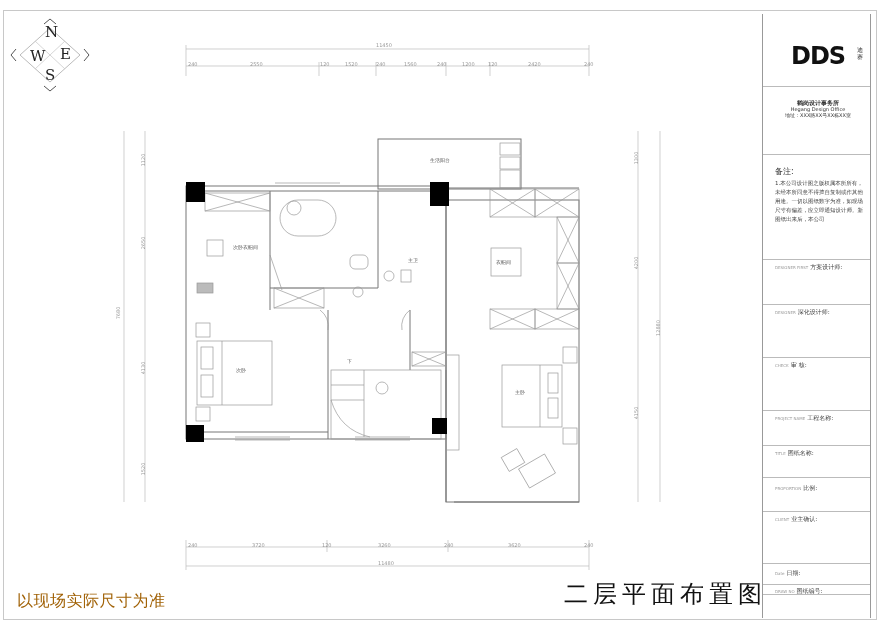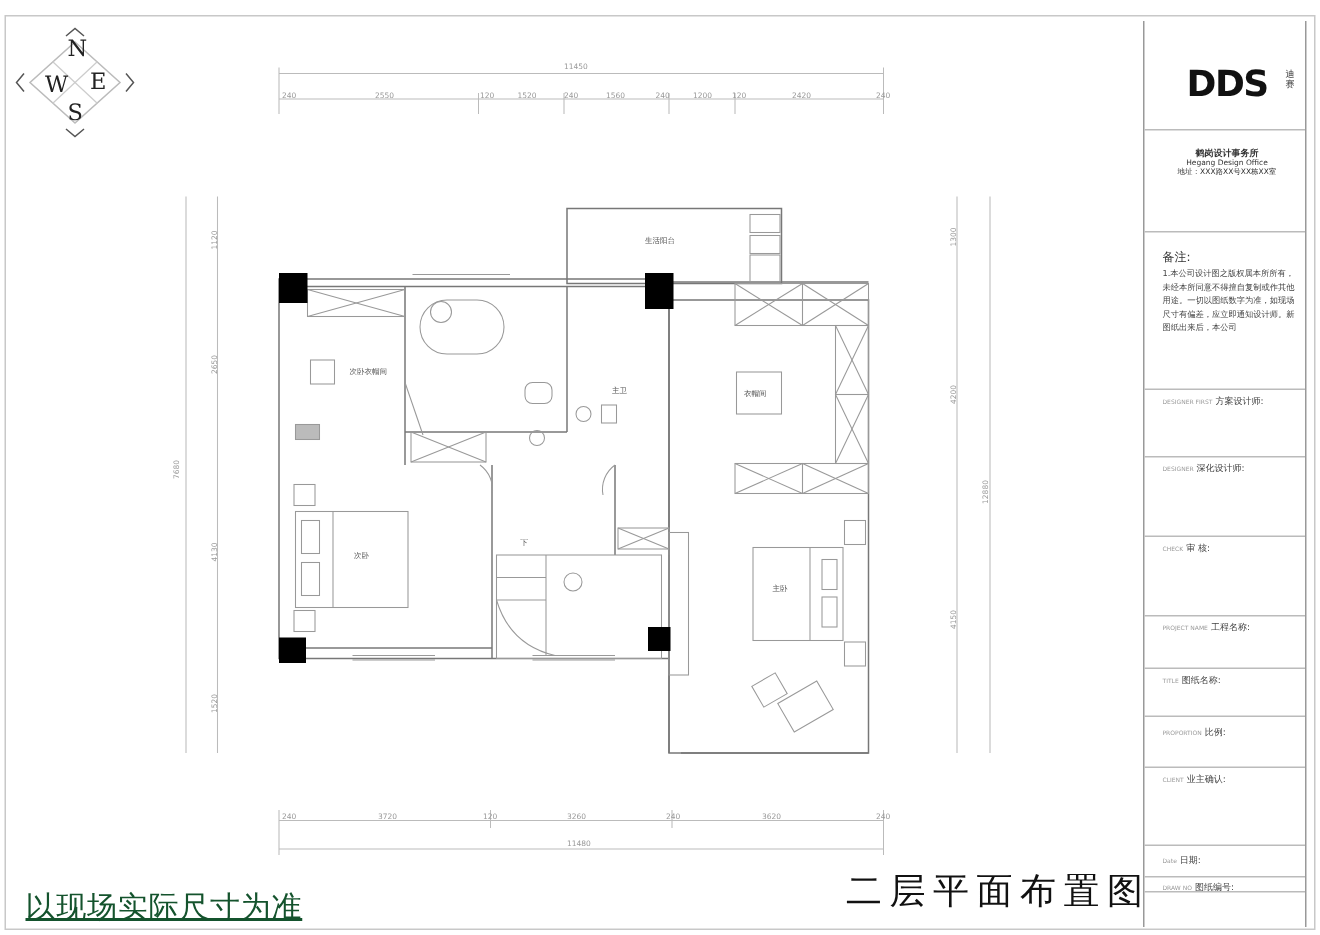--- a/index.html
+++ b/index.html
@@ -10,21 +10,21 @@
   .titleblock{position:absolute;left:762px;top:14px;width:107px;height:604px;border-left:1px solid #999;border-right:1px solid #999;}
   .tb-row{position:absolute;left:0;width:107px;border-top:1px solid #bbb;}
   .tb-label{position:absolute;left:12px;font-size:6px;color:#444;white-space:nowrap;}
   .tb-label .en{font-size:4px;color:#999;margin-right:2px;}
   .logo{position:absolute;left:28px;top:28px;font-family:"DejaVu Sans",sans-serif;font-weight:900;font-size:24px;letter-spacing:-1px;color:#111;}
   .logo-side{position:absolute;left:94px;top:32px;font-size:6px;color:#333;width:6px;line-height:7px;}
   .company{position:absolute;left:10px;top:86px;width:90px;text-align:center;font-size:5px;color:#333;line-height:6px;}
   .company .c1{font-size:6px;font-weight:bold;}
   .notes-title{position:absolute;left:12px;top:152px;font-size:8px;color:#333;}
   .notes-body{position:absolute;left:12px;top:165px;width:88px;font-size:5.5px;line-height:9px;color:#444;}
-  .bottom-left{position:absolute;left:17px;top:591px;font-size:20px;color:#14532d;letter-spacing:0.5px;text-decoration:underline;}
+  .bottom-left{position:absolute;left:17px;top:591px;font-size:16px;color:#a16207;letter-spacing:0.5px;}
   .bottom-title{position:absolute;left:551px;top:578px;font-family:"DejaVu Serif","Liberation Serif",serif;font-size:24px;color:#111;letter-spacing:5px;margin-left:13px;}
   .plan{position:absolute;left:0;top:0;width:760px;height:580px;}
   .rlabel{position:absolute;font-size:5px;color:#555;white-space:nowrap;}
   .dim{position:absolute;font-size:5px;color:#999;white-space:nowrap;}
   .dimv{position:absolute;font-size:5px;color:#999;white-space:nowrap;transform:rotate(-90deg);transform-origin:center;}
   .col{position:absolute;background:#000;}
 </style>
 </head>
 <body>
 

